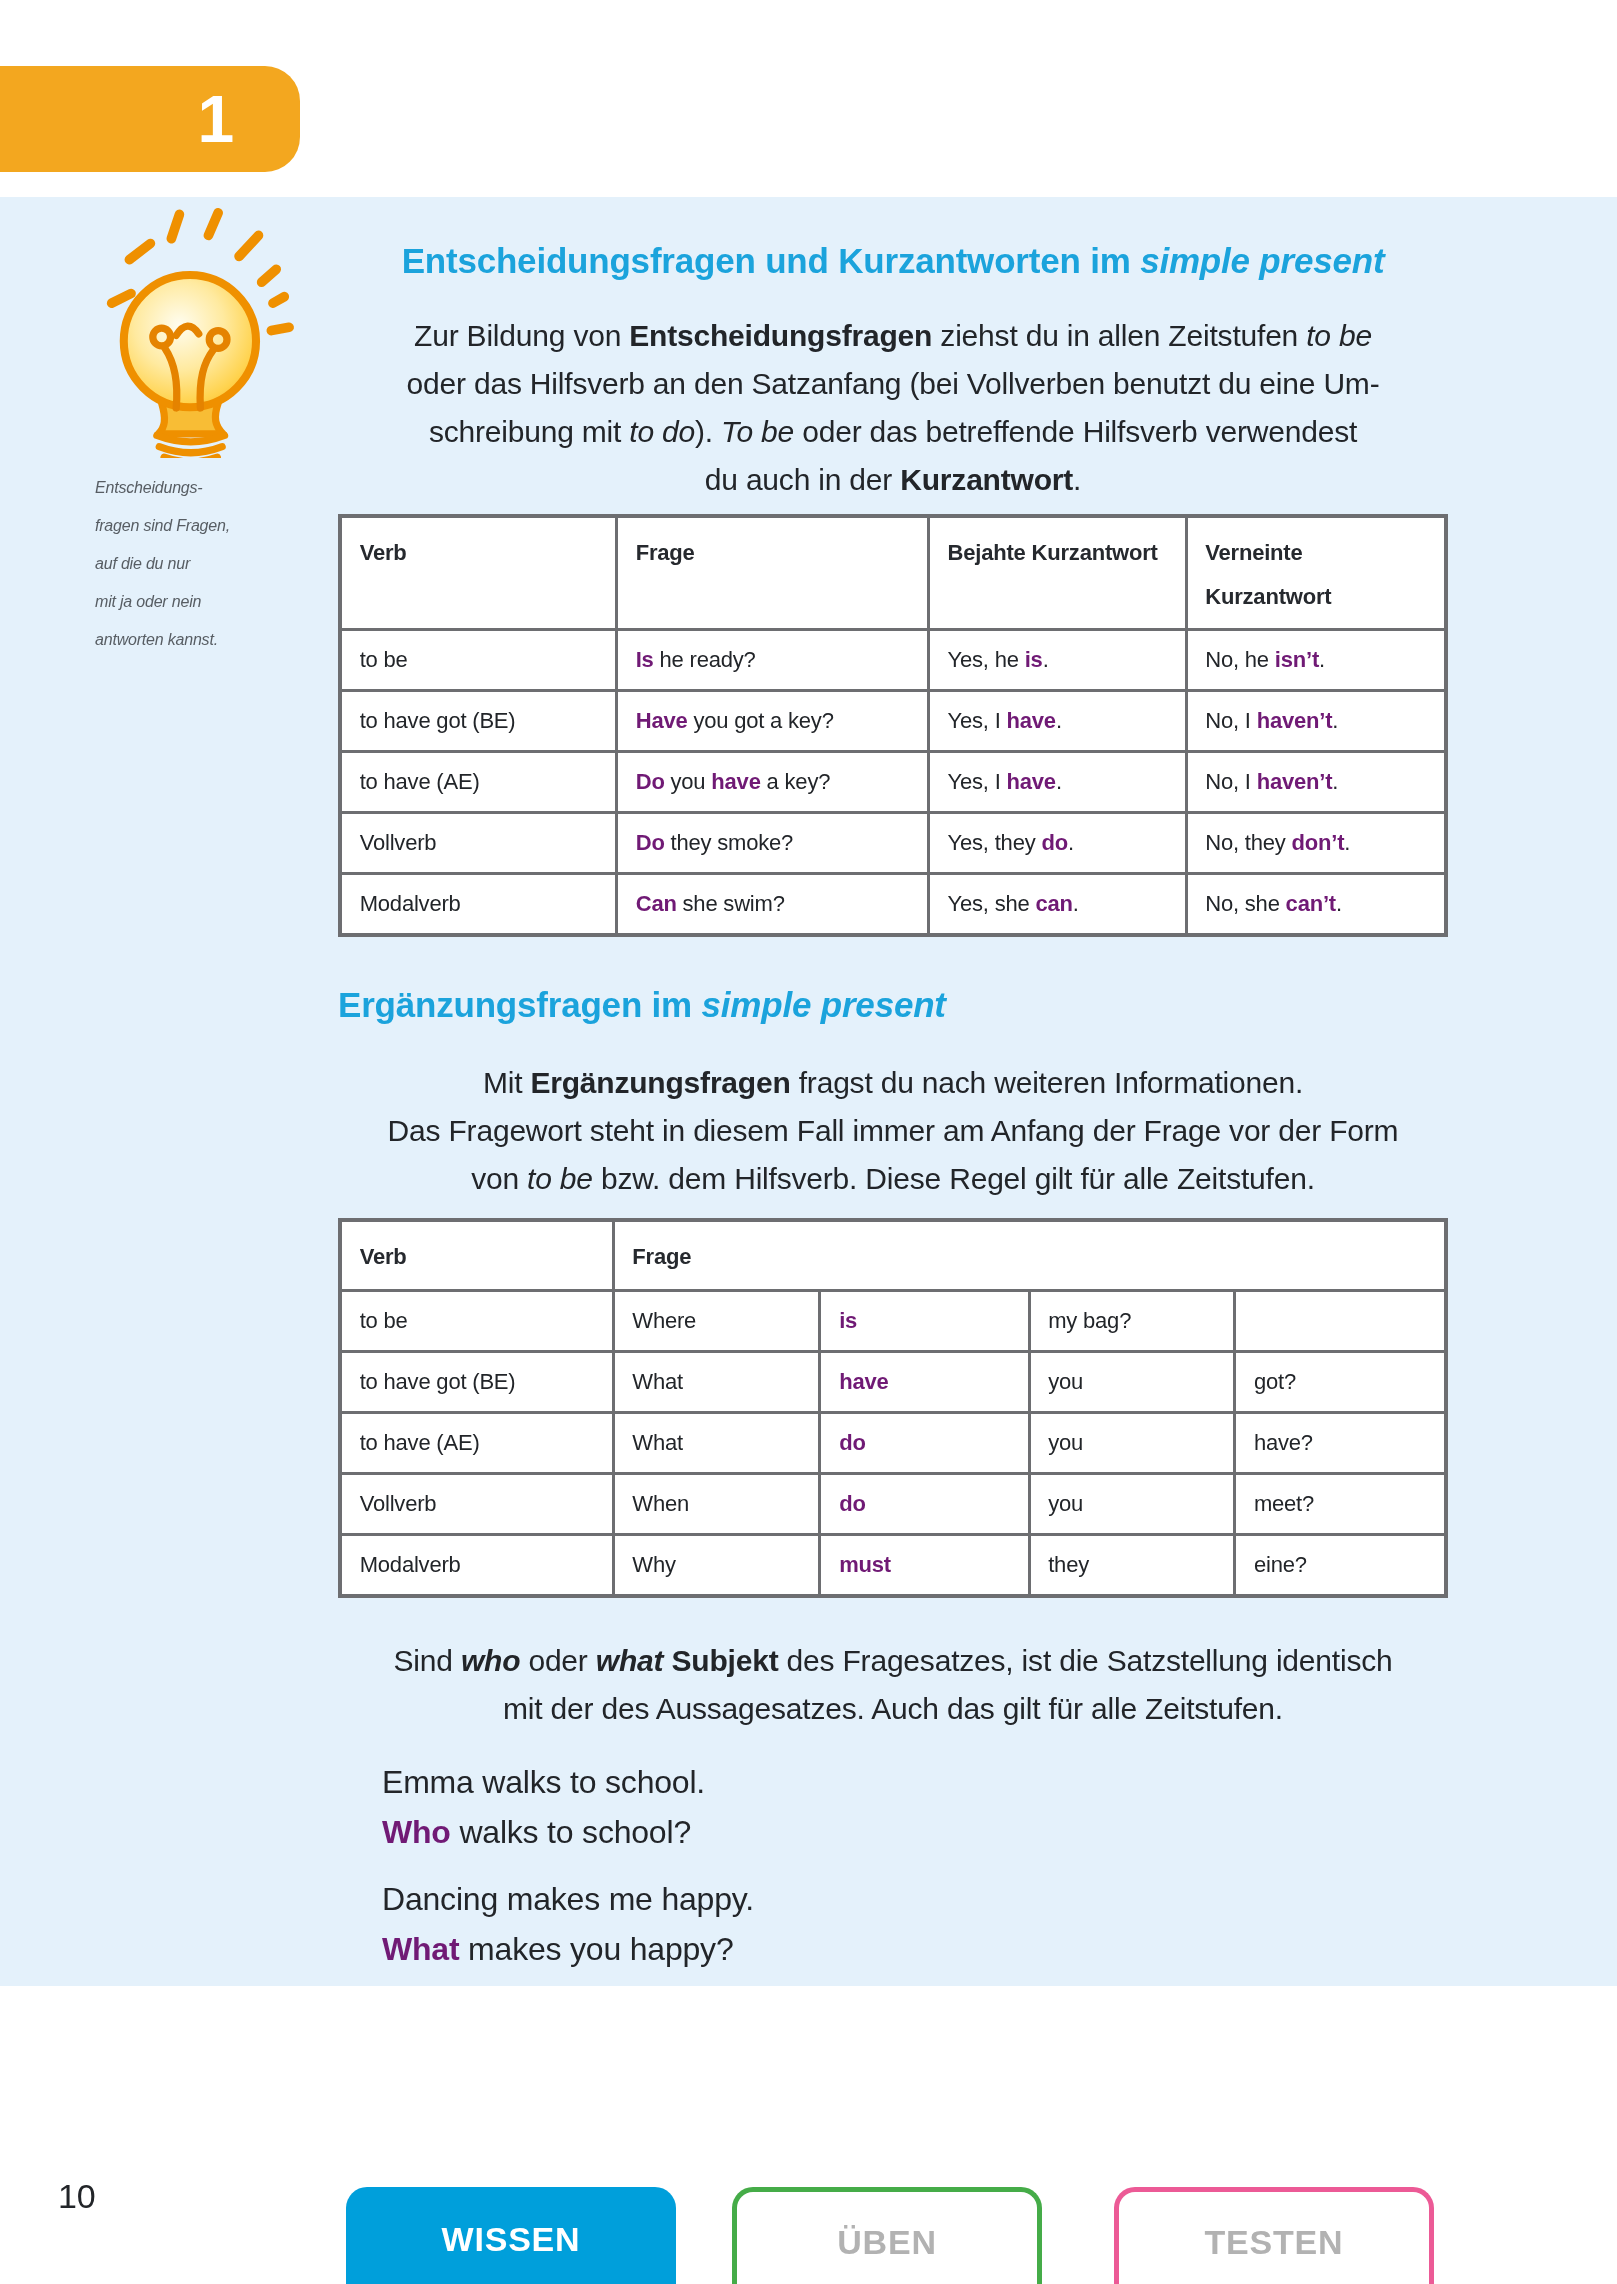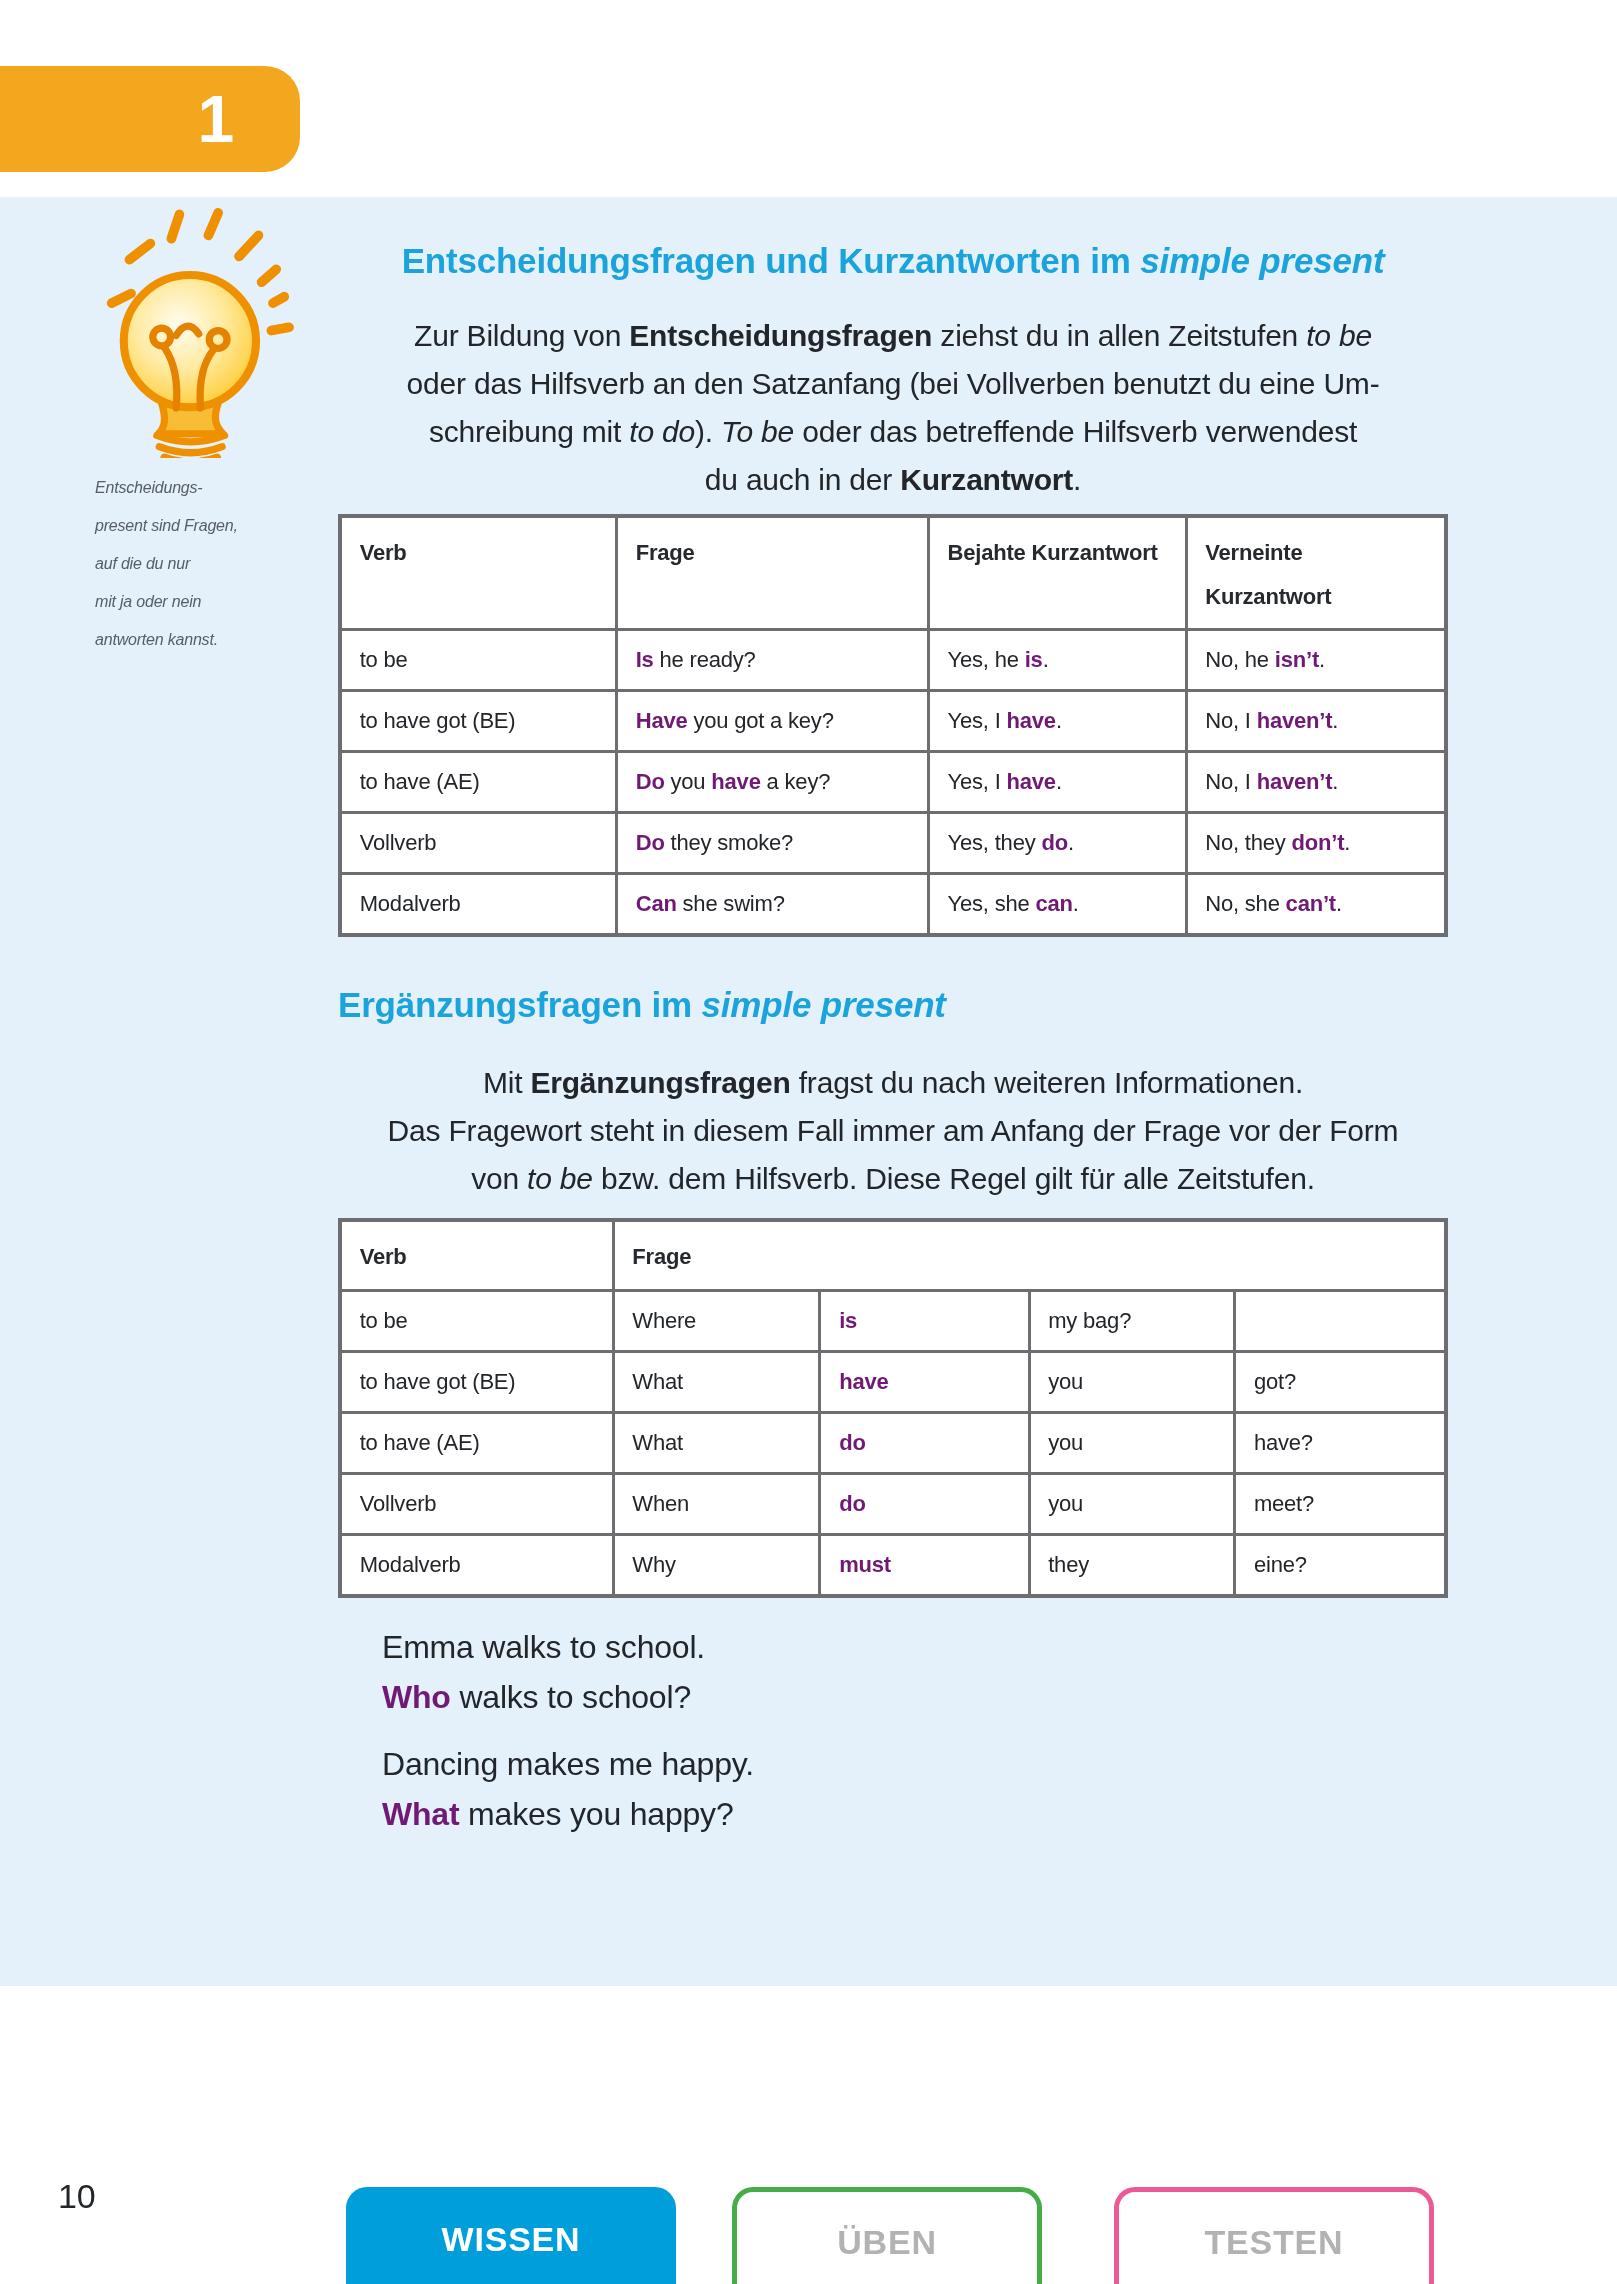--- a/index.html
+++ b/index.html
@@ -93,21 +93,21 @@
         <path d="M118,158 q14,-22 28,-2"></path>
       </g>
       <g stroke="#ef9000" stroke-width="9" fill="none" stroke-linecap="round">
         <path d="M94,282 q42,16 84,0"></path>
         <path d="M97,296 q39,15 78,0"></path>
         <path d="M103,309 q33,12 66,0"></path>
       </g>
     </svg>
   </div>
 
-  <p class="note"><span>Entscheidungs-</span><br><span>present sind Fragen,</span><br><span>auf die du nur</span><br><span>mit ja oder nein</span><br><span>antworten kannst.</span></p>
+  <p class="note"><span>Entscheidungs-</span><br><span>fragen sind Fragen,</span><br><span>auf die du nur</span><br><span>mit ja oder nein</span><br><span>antworten kannst.</span></p>
 
   <div class="main">
 
     <h1><span>Entscheidungsfragen und Kurzantworten im </span><span class="i">simple present</span></h1>
 
     <p class="para p1"><span>Zur Bildung von </span><span class="b">Entscheidungsfragen</span><span> ziehst du in allen Zeitstufen </span><span class="i">to be</span><br><span>oder das Hilfsverb an den Satzanfang (bei Vollverben benutzt du eine Um-</span><br><span>schreibung mit </span><span class="i">to do</span><span>). </span><span class="i">To be</span><span> oder das betreffende Hilfsverb verwendest</span><br><span>du auch in der </span><span class="b">Kurzantwort</span><span>.</span></p>
 
     <div class="tblwrap1">
         <table>
           <colgroup>
@@ -211,20 +211,21 @@
               <td><span>Modalverb</span></td>
               <td><span>Why</span></td>
               <td><span class="b blue">must</span></td>
               <td><span>they</span></td>
               <td><span>eine?</span></td>
             </tr>
           </tbody>
         </table>
       </div>
 
+    <p class="para p3"><span>Sind </span><span class="b i">who</span><span> oder </span><span class="b i">what</span><span> </span><span class="b">Subjekt</span><span> des Fragesatzes, ist die Satzstellung identisch</span><br><span>mit der des Aussagesatzes. Auch das gilt für alle Zeitstufen.</span></p>
 
     <div class="example ex1">
       <div><span>Emma walks to school.</span></div>
       <div><span class="b blue">Who</span><span> walks to school?</span></div>
     </div>
 
     <div class="example ex2">
       <div><span>Dancing makes me happy.</span></div>
       <div><span class="b blue">What</span><span> makes you happy?</span></div>
     </div>

